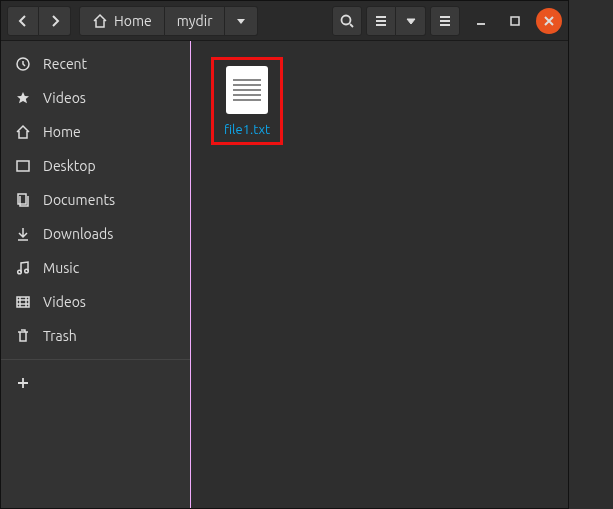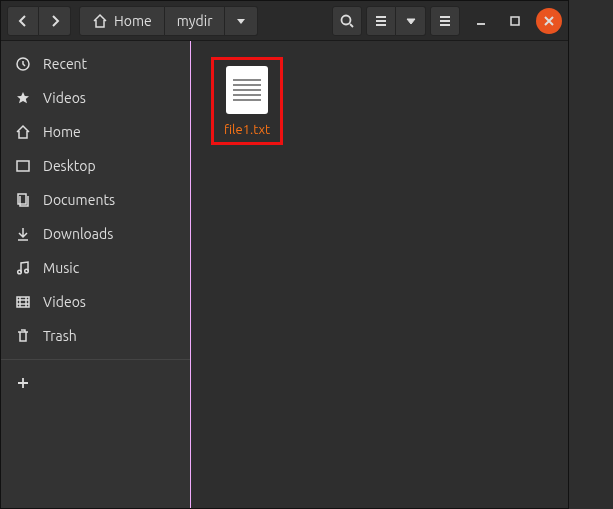--- a/index.html
+++ b/index.html
@@ -21,21 +21,21 @@
 .win-btn { width: 26px; height: 26px; border-radius: 50%; display: flex; align-items: center; justify-content: center; margin-left: 4px; background: transparent; border: none; color: #ccc; }
 .win-close { background: #e95420; color: #fff; }
 .body { flex: 1; display: flex; }
 .sidebar { width: 190px; background: #333; border-right: 1px solid #f0abfc; display: flex; flex-direction: column; padding-top: 6px; }
 .sb-item { display: flex; align-items: center; gap: 12px; padding: 9px 14px; color: #ddd; cursor: pointer; }
 .sb-sep { border-top: 1px solid #444; margin: 6px 0; }
 .content { flex: 1; background: #2e2e2e; padding: 16px 20px; display: flex; align-items: flex-start; }
 .file { display: flex; flex-direction: column; align-items: center; gap: 8px; padding: 6px 10px; border: 3px solid #e11; }
 .file-icon { width: 42px; height: 48px; background: #fff; border-radius: 3px; display: flex; flex-direction: column; justify-content: center; gap: 3px; padding: 8px 7px; }
 .file-icon .line { height: 2px; background: #888; }
-.file-label { color: #f97316; font-size: 13px; }
+.file-label { color: #0ea5e9; font-size: 13px; }
 svg { width: 16px; height: 16px; }
 .btn svg, .win-btn svg { stroke: #ddd; }
 </style>
 </head>
 <body>
 
 <div class="window">
 
   <div class="titlebar">
     <div class="nav-group">

